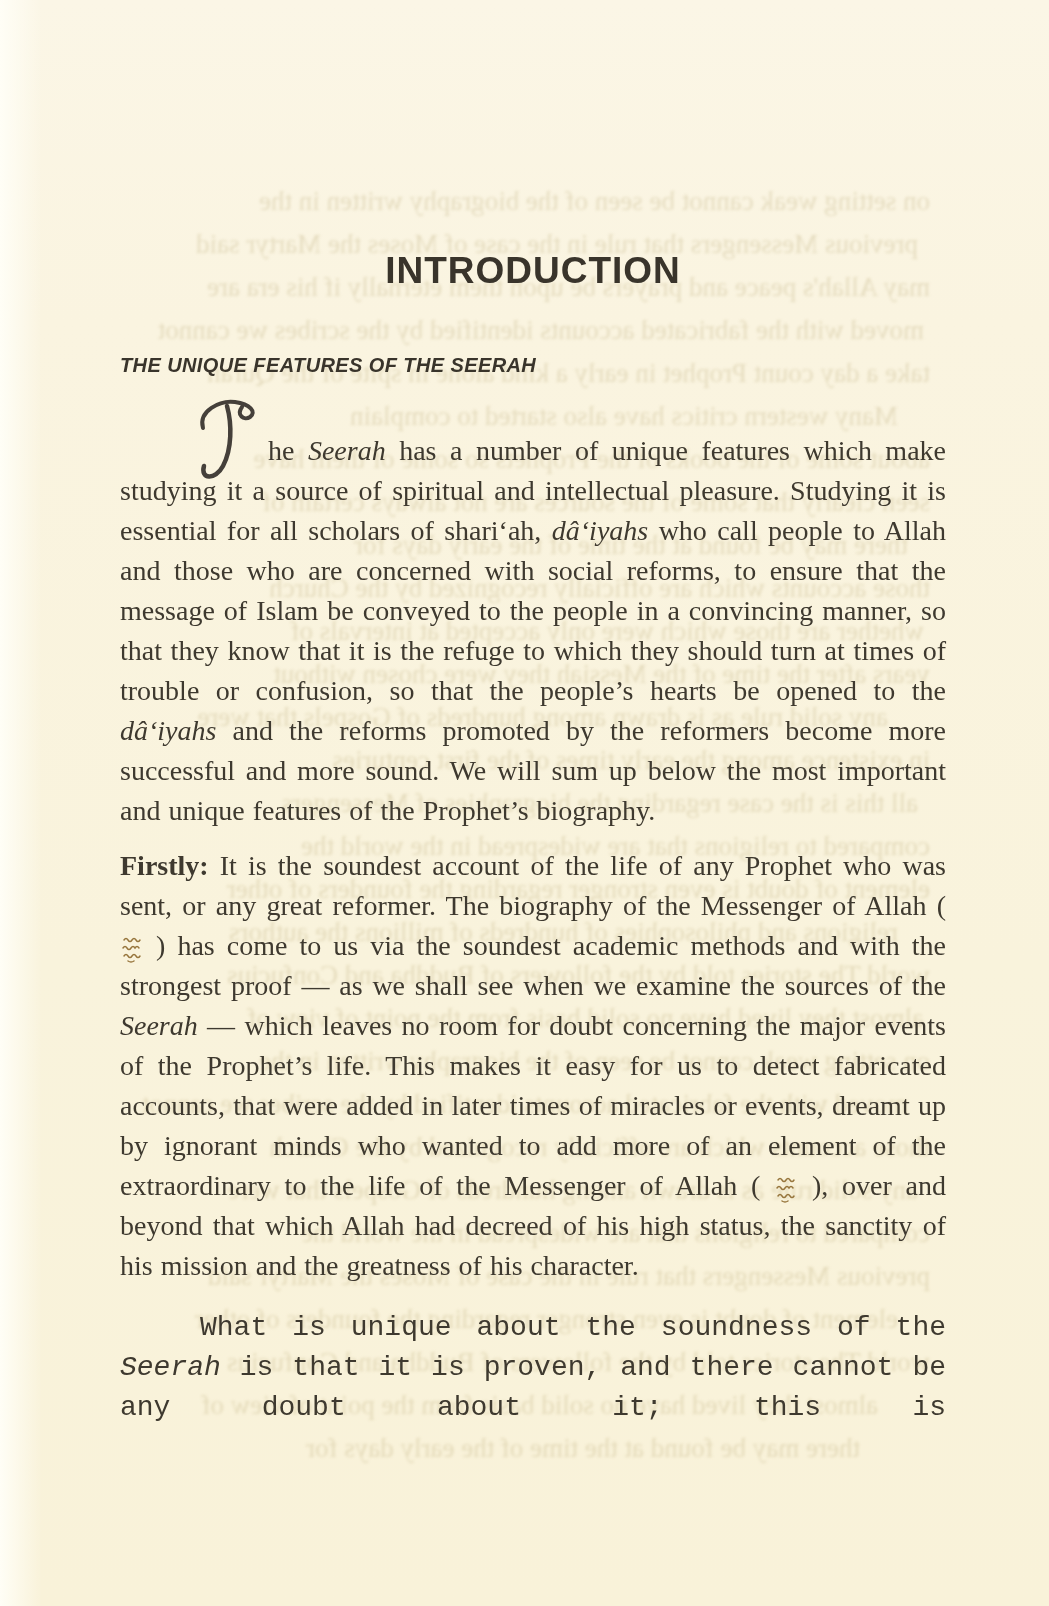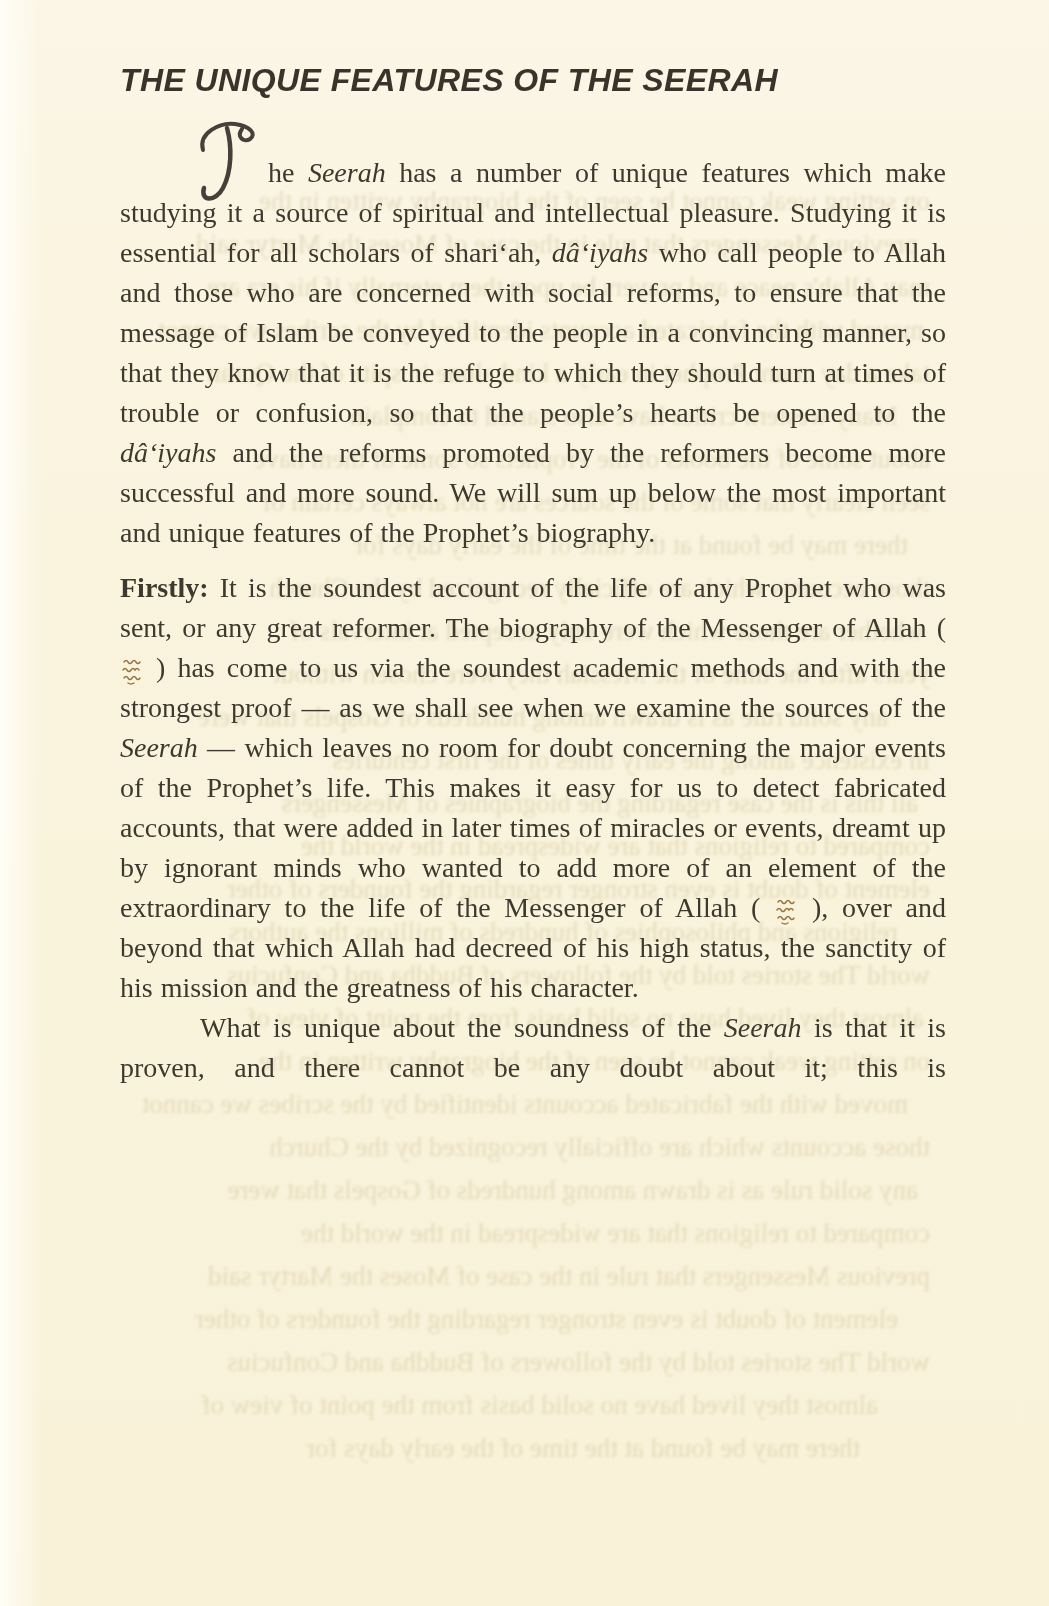--- a/index.html
+++ b/index.html
@@ -17,26 +17,26 @@
     white-space:nowrap;overflow:hidden;font-family:"Liberation Serif",serif;
   }
   .content{position:absolute;left:120px;top:0;width:826px;color:#3e392f;}
   .page-title{
     margin:250px 0 0 0;text-align:center;
     font-family:"Liberation Sans",sans-serif;font-weight:bold;
     font-size:37px;letter-spacing:1px;color:#39342b;
   }
   .section-heading{
     margin:62px 0 0 0;font-family:"Liberation Sans",sans-serif;
-    font-weight:bold;font-style:italic;font-size:32px;letter-spacing:.4px;color:#39342b;
+    font-weight:bold;font-style:italic;font-size:20px;letter-spacing:.4px;color:#39342b;
   }
   .para{font-size:28px;line-height:40px;text-align:justify;word-spacing:1px;color:#3e392f;}
   .para-1{margin-top:54px;position:relative;text-indent:148px;}
   .para-2{margin-top:15px;}
-  .para-3{text-indent:80px;text-align-last:justify;}
+  .para-3{margin-top:22px;text-indent:80px;text-align-last:justify;font-family:Liberation Mono, monospace;}
   .seg-i{font-style:italic;}
   .seg-b{font-weight:bold;}
   .dropcap{position:absolute;left:76px;top:-34px;}
   .honorific{display:inline-block;width:24px;height:30px;vertical-align:-9px;line-height:0;text-indent:0;}
 </style>
 </head>
 <body>
 
 <div class="page">
   <div class="ghost-layer">
@@ -67,20 +67,21 @@
       <div class="ghost-line" style="top: 1218px; left: 118px; width: 812px;">compared to religions that are widespread in the world the</div>
       <div class="ghost-line" style="top: 1261px; left: 118px; width: 812px;">previous Messengers that rule in the case of Moses the Martyr said</div>
       <div class="ghost-line" style="top: 1304px; left: 118px; width: 780px;">element of doubt is even stronger regarding the founders of other</div>
       <div class="ghost-line" style="top: 1347px; left: 118px; width: 812px;">world The stories told by the followers of Buddha and Confucius</div>
       <div class="ghost-line" style="top: 1390px; left: 118px; width: 760px;">almost they lived have no solid basis from the point of view of</div>
       <div class="ghost-line" style="top: 1433px; left: 160px; width: 700px;">there may be found at the time of the early days for</div>
     </div>
   <div class="edge-left"></div>
 
   <div class="content">
+    <h1 class="page-title">INTRODUCTION</h1>
     <h2 class="section-heading">THE UNIQUE FEATURES OF THE SEERAH</h2>
     <div>
         <div class="para para-1">
   <svg class="dropcap" width="66" height="96" viewBox="0 0 66 96" fill="none" stroke="#45403a" stroke-linecap="round">
     <path stroke-width="4" d="M7 31 C2 14 24 3 39 5 C54 7 61 15 54 20 C48 24 40 18 46 10"></path>
     <path stroke-width="4.5" d="M31 9 C36 27 36 52 27 69 C19 84 4 82 8 69"></path>
   </svg>
 <span class="seg-n">he </span><span class="seg-i">Seerah</span><span class="seg-n"> has a number of unique features which make studying it a source of spiritual and intellectual pleasure. Studying it is essential for all scholars of shari‘ah, </span><span class="seg-i">dâ‘iyahs</span><span class="seg-n"> who call people to Allah and those who are concerned with social reforms, to ensure that the message of Islam be conveyed to the people in a convincing manner, so that they know that it is the refuge to which they should turn at times of trouble or confusion, so that the people’s hearts be opened to the </span><span class="seg-i">dâ‘iyahs</span><span class="seg-n"> and the reforms promoted by the reformers become more successful and more sound. We will sum up below the most important and unique features of the Prophet’s biography.</span></div>
         <div class="para para-2"><span class="seg-b">Firstly:</span><span class="seg-n"> It is the soundest account of the life of any Prophet who was sent, or any great reformer. The biography of the Messenger of Allah (</span>
   <span class="honorific"><svg width="24" height="30" viewBox="0 0 24 30" fill="none" stroke="#97763d" stroke-width="1.5" stroke-linecap="round">

